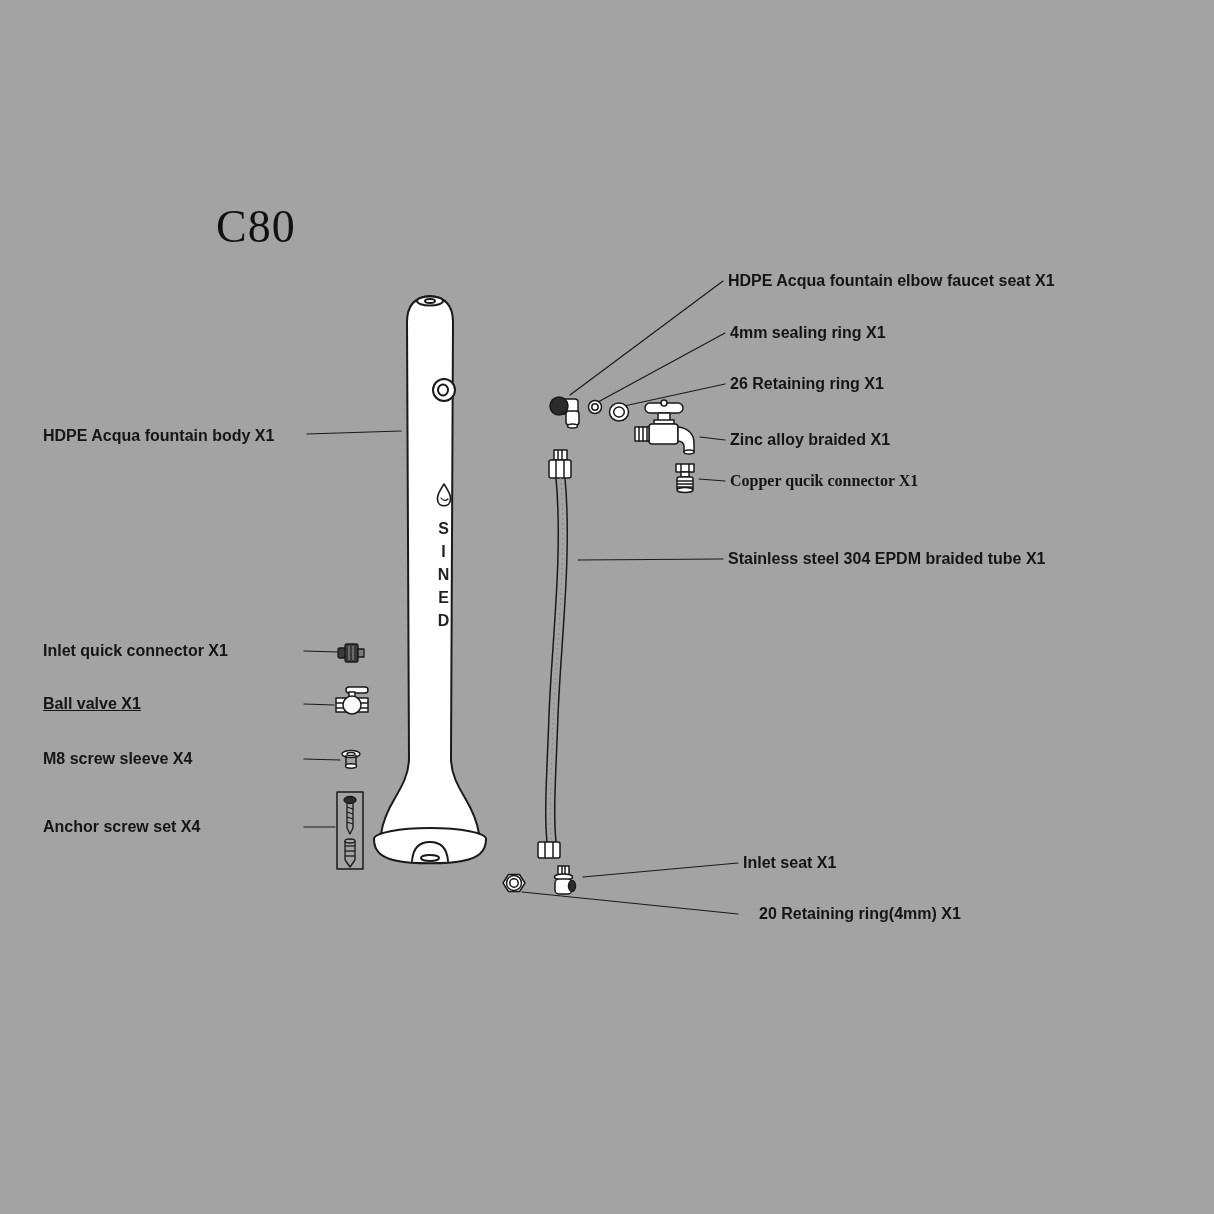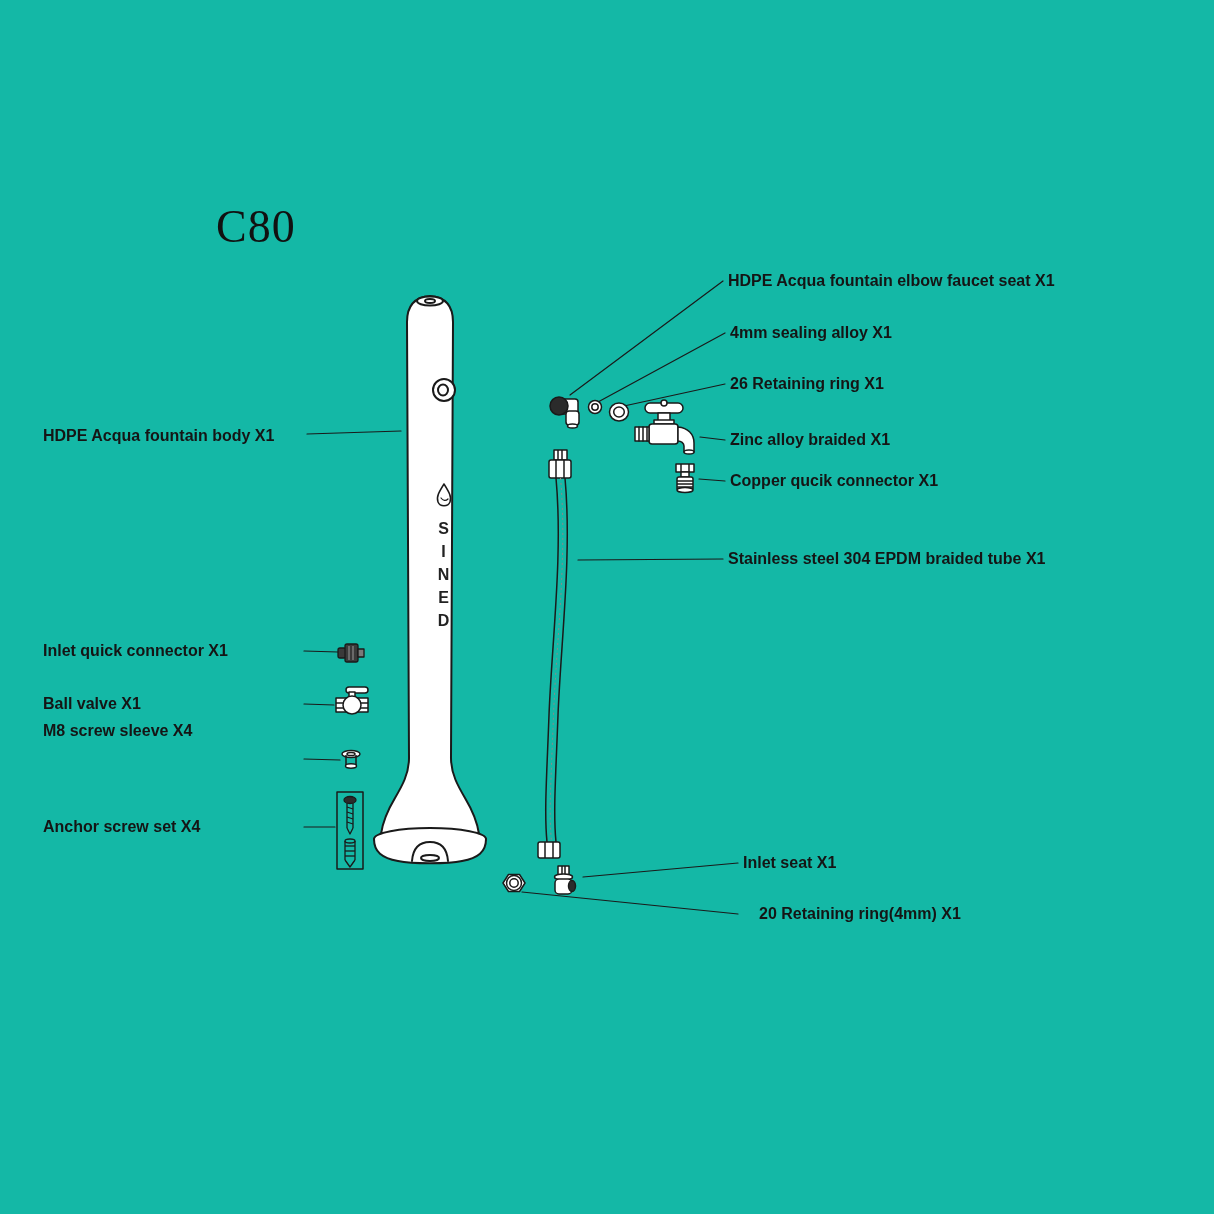--- a/index.html
+++ b/index.html
@@ -1,17 +1,17 @@
 <!DOCTYPE html>
 <html><head>
 <meta charset="utf-8">
 <style>
   html,body{margin:0;padding:0;background:#fff;}
   .stage{
-    position:relative;width:1214px;height:1214px;background:#14b8a6;
+    position:relative;width:1214px;height:1214px;background:#a3a3a3;
     font-family:"Liberation Sans",sans-serif;overflow:hidden;
   }
   .stage svg.drawing{position:absolute;left:0;top:0;}
   .model-title{
     position:absolute;left:216px;top:200px;
     font-family:"Liberation Serif",serif;font-size:46px;font-weight:400;
     color:#111;letter-spacing:1px;
   }
   .brand-vertical{
     position:absolute;left:434px;top:512px;width:20px;height:130px;
@@ -194,26 +194,26 @@
       <path d="M 345,860 L 350,867 L 355,860"></path>
     </g>
   </svg>
 
   <div class="model-title">C80</div>
 
   <div class="brand-vertical">SINED</div>
 
   <div class="label ra" style="left:43px;top:427px;">HDPE Acqua fountain body X1</div>
   <div class="label ra" style="left:43px;top:642px;">Inlet quick connector X1</div>
-  <div class="label ra" style="left:43px;top:695px;">Ball valve X1</div>
-  <div class="label ra" style="left:43px;top:722px;">M8 screw sleeve X4</div>
+  <div class="label ra" style="left:43px;top:695px;text-decoration:underline;">Ball valve X1</div>
+  <div class="label ra" style="left:43px;top:750px;">M8 screw sleeve X4</div>
   <div class="label ra" style="left:43px;top:818px;">Anchor screw set X4</div>
 
   <div class="label" style="left:728px;top:272px;">HDPE Acqua fountain elbow faucet seat X1</div>
-  <div class="label" style="left:730px;top:324px;">4mm sealing alloy X1</div>
+  <div class="label" style="left:730px;top:324px;">4mm sealing ring X1</div>
   <div class="label" style="left:730px;top:375px;">26 Retaining ring X1</div>
   <div class="label" style="left:730px;top:431px;">Zinc alloy braided X1</div>
-  <div class="label" style="left:730px;top:472px;">Copper qucik connector X1</div>
+  <div class="label" style="left:730px;top:472px;font-family:Liberation Serif, serif;">Copper qucik connector X1</div>
   <div class="label" style="left:728px;top:550px;">Stainless steel 304 EPDM braided tube X1</div>
   <div class="label" style="left:743px;top:854px;">Inlet seat X1</div>
   <div class="label" style="left:743px;top:905px;margin-left:16px;">20 Retaining ring(4mm) X1</div>
 
 </div>
 
 </body></html>

